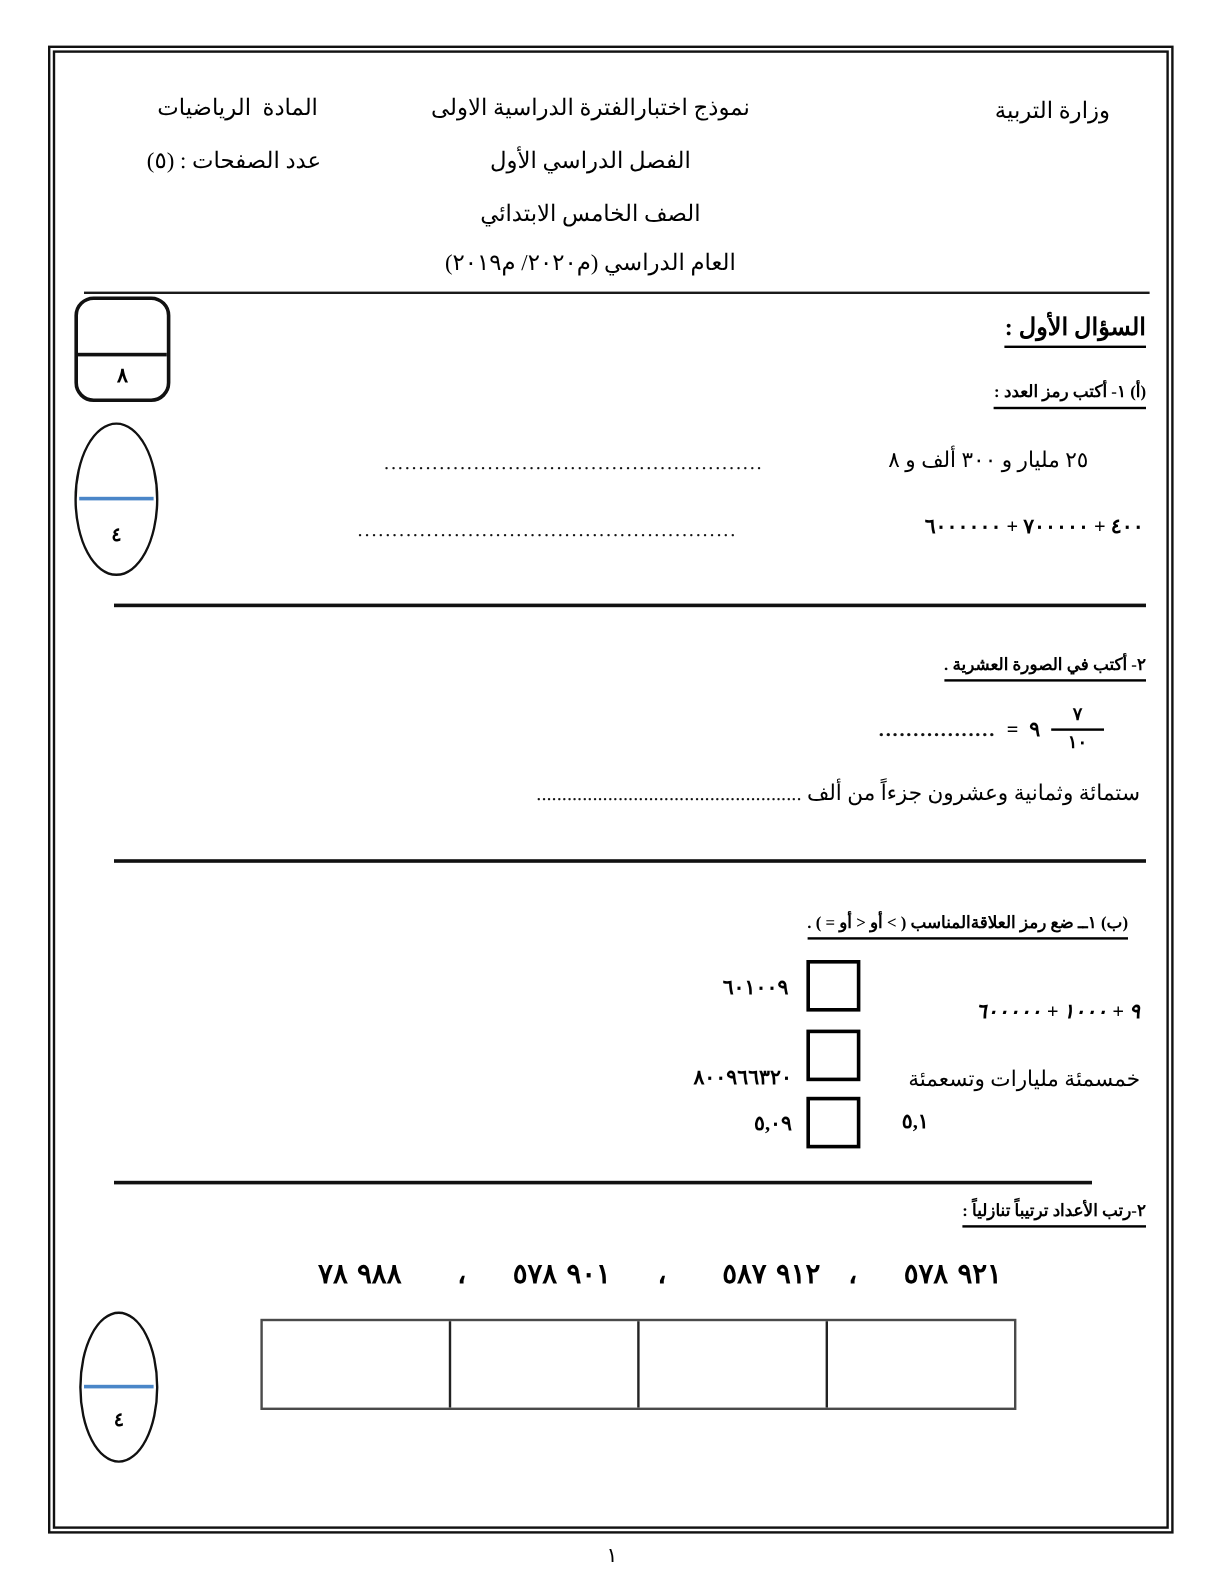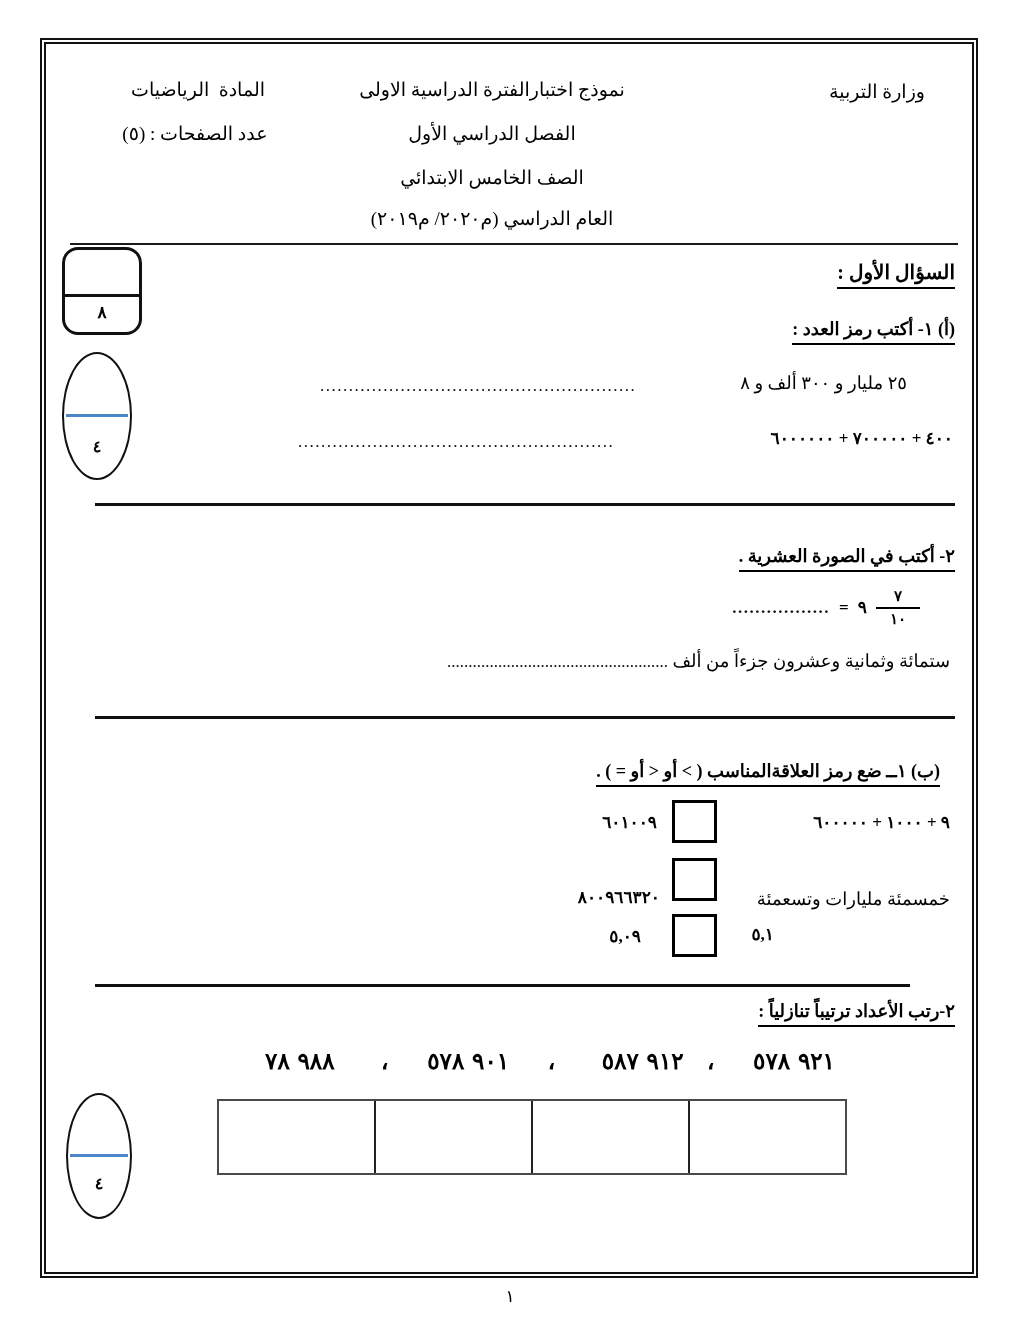--- a/index.html
+++ b/index.html
@@ -4,21 +4,21 @@
 <style>
   html,body{margin:0;padding:0;background:#fff;}
   #stage{position:relative;width:1020px;height:1320px;background:#fff;overflow:hidden;
          font-family:"Liberation Serif","DejaVu Serif",serif;color:#000;}
   .abs{position:absolute;}
   .rtl{direction:rtl;unicode-bidi:embed;}
   .ltrviz{direction:ltr;unicode-bidi:bidi-override;}
   .pageframe{box-sizing:border-box;border:6px double #111;background:transparent;}
   .hdrtxt{font-size:19px;white-space:nowrap;}
   .center-col{text-align:center;}
-  .title{font-weight:bold;font-size:18px;border-bottom:2.5px solid #000;padding-bottom:3px;white-space:nowrap;}
+  .title{font-weight:bold;font-size:14px;border-bottom:2.5px solid #000;padding-bottom:3px;white-space:nowrap;}
   .bigtitle{font-size:20px;}
   .rule{background:#111;height:3px;}
   .thinrule{background:#1a1a1a;height:2px;}
   .dots{font-size:17px;letter-spacing:1.5px;white-space:nowrap;overflow:hidden;color:#111;}
   .numexpr{font-size:17px;font-weight:bold;white-space:nowrap;}
   .bodytxt{font-size:18px;white-space:nowrap;}
   .badge{box-sizing:border-box;border:3px solid #111;border-radius:16px;background:#fff;}
   .badge .divider{position:absolute;left:0;right:0;top:44px;height:2.5px;background:#111;}
   .badge .val{position:absolute;left:0;right:0;top:52px;text-align:center;font-size:17px;font-weight:bold;}
   .oval{box-sizing:border-box;border:2.5px solid #111;border-radius:50%;background:#fff;}
@@ -93,31 +93,31 @@
 
   <div class="abs bodytxt rtl" style="right:70px;top:650px;">
     <span>ستمائة وثمانية وعشرون جزءاً من ألف</span>
     <span class="dots">....................................................</span>
   </div>
 
   <div class="abs rule" style="left:95px;top:716px;width:860px;"></div>
 
   <div class="abs title rtl" style="right:80px;top:760px;">(ب) ١ــ ضع رمز العلاقةالمناسب ( &gt; أو &lt; أو = ) .</div>
 
-  <div class="abs numexpr ltrviz" style="right:70px;top:812px;">٦٠٠٠٠٠ + ١٠٠٠ + ٩</div>
+  <div class="abs numexpr ltrviz" style="right:70px;top:832px;font-style:italic;">٦٠٠٠٠٠ + ١٠٠٠ + ٩</div>
   <div class="abs ansbox" style="left:672px;top:800px;"></div>
   <div class="abs numexpr ltrviz" style="left:573px;top:812px;width:84px;text-align:right;">٦٠١٠٠٩</div>
 
   <div class="abs bodytxt rtl" style="right:70px;top:868px;margin-top:20px;">خمسمئة مليارات وتسعمئة</div>
   <div class="abs ansbox" style="left:672px;top:858px;"></div>
   <div class="abs numexpr ltrviz" style="left:543px;top:871px;width:117px;text-align:right;margin-top:16px;">٨٠٠٩٦٦٣٢٠</div>
 
   <div class="abs numexpr ltrviz" style="right:246px;top:924px;">٥,١</div>
   <div class="abs ansbox" style="left:672px;top:914px;"></div>
-  <div class="abs numexpr ltrviz" style="left:577px;top:926px;width:64px;text-align:right;">٥,٠٩</div>
+  <div class="abs numexpr ltrviz" style="left:596px;top:926px;width:64px;text-align:right;">٥,٠٩</div>
 
   <div class="abs rule" style="left:95px;top:984px;width:815px;"></div>
 
   <div class="abs title rtl" style="right:65px;top:1000px;">٢-رتب الأعداد ترتيباً تنازلياً :</div>
   <div class="abs sortnums ltrviz" style="left:250px;top:1048px;width:600px;">٧٨ ٩٨٨      ،     ٥٧٨ ٩٠١     ،      ٥٨٧ ٩١٢   ،     ٥٧٨ ٩٢١</div>
 
   <div class="abs anstable" style="left:217px;top:1099px;width:630px;height:76px;">
     <div class="cell"></div>
     <div class="cell"></div>
     <div class="cell"></div>

